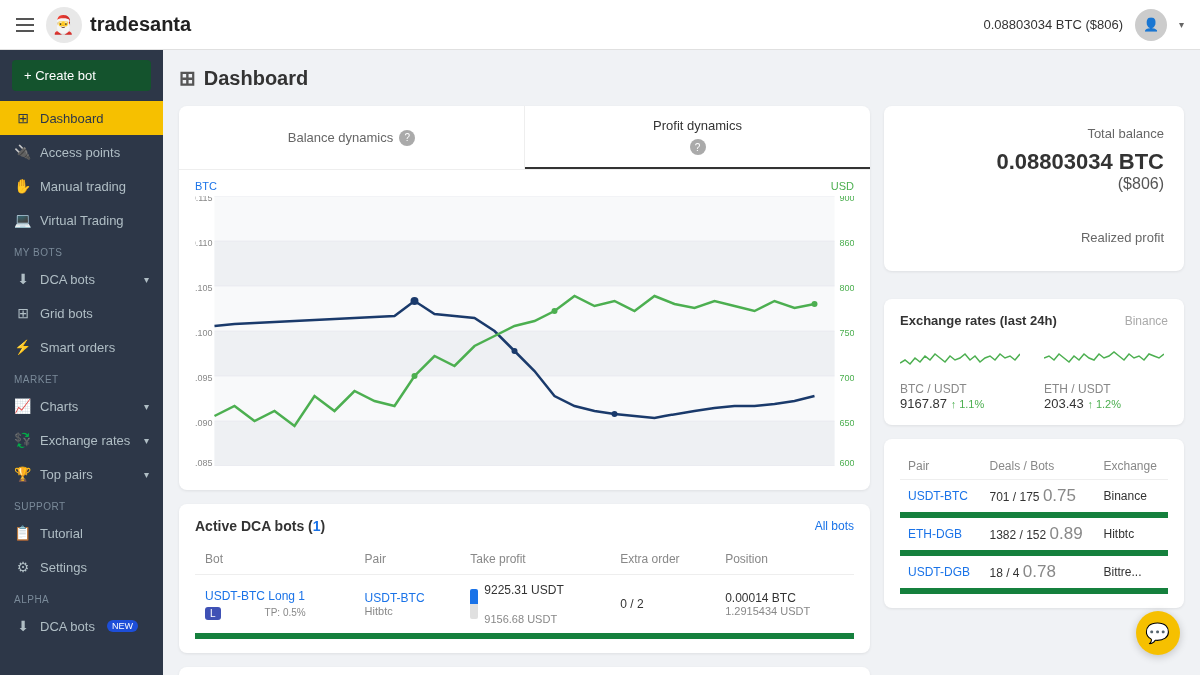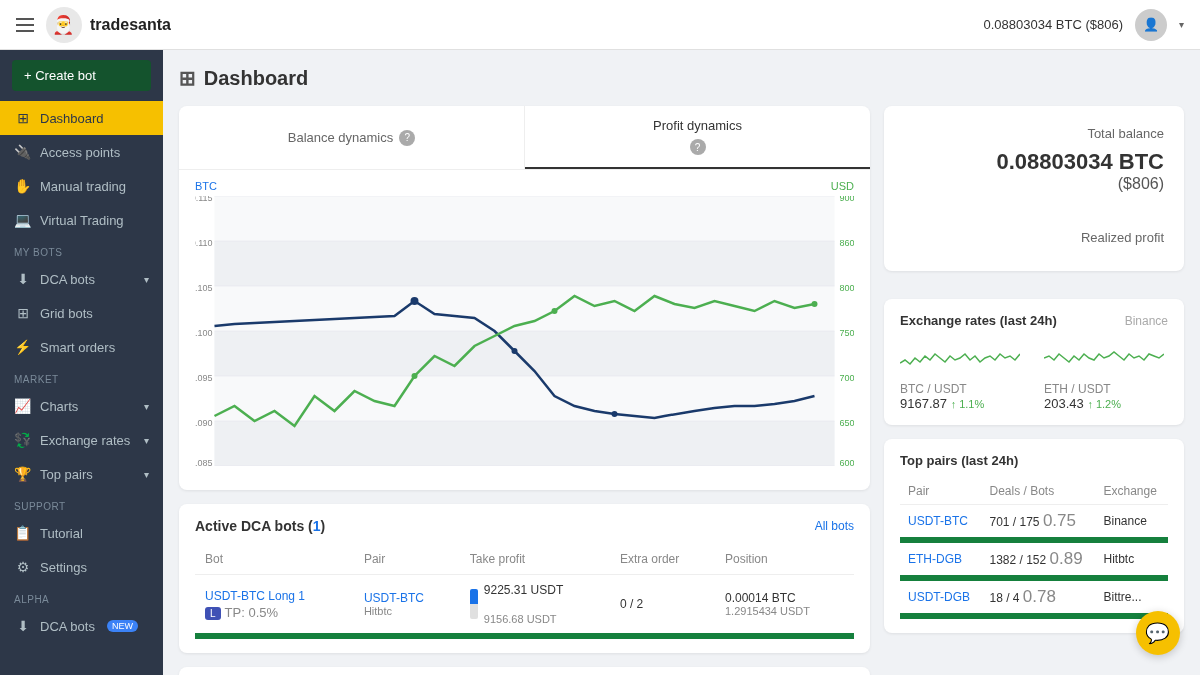--- a/index.html
+++ b/index.html
@@ -14,21 +14,21 @@
       align-items: center;
       padding: 0 16px;
       justify-content: space-between;
       flex-shrink: 0;
     }
     .top-header-left { display: flex; align-items: center; gap: 12px; }
     .hamburger { display: flex; flex-direction: column; gap: 4px; cursor: pointer; }
     .hamburger span { width: 18px; height: 2px; background: #555; display: block; }
     .logo { display: flex; align-items: center; gap: 8px; }
     .logo-icon { width: 36px; height: 36px; border-radius: 50%; background: #e8e8e8; display: flex; align-items: center; justify-content: center; font-size: 18px; }
-    .logo-text { font-size: 16px; font-weight: 600; color: #222; }
+    .logo-text { font-size: 20px; font-weight: 600; color: #222; }
     .top-header-right { display: flex; align-items: center; gap: 12px; }
     .user-avatar { width: 32px; height: 32px; border-radius: 50%; background: #ccc; display: flex; align-items: center; justify-content: center; }
 
     
     .body-layout { display: flex; flex: 1; overflow: hidden; }
 
     
     .sidebar {
       width: 163px;
       background: #2d3748;
@@ -59,21 +59,21 @@
       padding: 9px 14px;
       cursor: pointer;
       color: #b0bec5;
       font-size: 13px;
     }
     .sidebar-item.active { background: #f6c000; color: #2d3748; border-radius: 0; }
     .sidebar-item.active .sidebar-icon { color: #2d3748; }
     .sidebar-icon { font-size: 14px; width: 18px; text-align: center; }
     .sidebar-section { font-size: 10px; color: #7a8a99; padding: 10px 14px 4px; text-transform: uppercase; letter-spacing: 0.5px; }
     .sidebar-item-arrow { margin-left: auto; font-size: 10px; }
-    .new-badge { background: #3b82f6; color: #fff; font-size: 9px; padding: 1px 5px; border-radius: 10px; margin-left: 4px; }
+    .new-badge { background: #1d4ed8; color: #fff; font-size: 9px; padding: 1px 5px; border-radius: 10px; margin-left: 4px; }
 
     
     .main-content { flex: 1; overflow-y: auto; padding: 16px; display: flex; flex-direction: column; gap: 14px; }
 
     .page-title { display: flex; align-items: center; gap: 8px; font-size: 20px; font-weight: 600; color: #333; margin-bottom: 2px; }
     .page-title-icon { color: #555; }
 
     
     .chart-card {
       flex: 1;
@@ -393,21 +393,21 @@
                 <th>Extra order</th>
                 <th>Position</th>
               </tr>
             </thead>
             <tbody>
               <tr>
                 <td>
                   <div class="bot-name">USDT-BTC Long 1</div>
                   <div style="display:flex;align-items:center;gap:4px;margin-top:2px;">
                     <span class="bot-tag">L</span>
-                    <span style="font-size:13px;color:#888;">TP: 0.5%</span>
+                    <span style="font-size:10px;color:#888;margin-left:40px;">TP: 0.5%</span>
                   </div>
                 </td>
                 <td>
                   <div class="pair-link">USDT-BTC</div>
                   <div class="pair-exchange">Hitbtc</div>
                 </td>
                 <td>
                   <div style="display:flex;align-items:center;gap:6px;">
                     <div style="width:8px;height:30px;background:linear-gradient(to bottom,#1a73e8,#1a73e8 50%,#e0e0e0 50%);border-radius:2px;"></div>
                     <div class="take-profit-bar">
@@ -479,23 +479,20 @@
               <div class="rate-name">ETH / USDT</div>
               <div>
                 <span class="rate-value">203.43</span>
                 <span class="rate-change">↑ 1.2%</span>
               </div>
             </div>
           </div>
         </div>
 
         <div class="top-pairs-card">
-          <div class="card-header">
-            <span class="card-title">Top pairs (last 24h)</span>
-          </div>
           <table class="top-pairs-table">
             <thead>
               <tr>
                 <th>Pair</th>
                 <th>Deals / Bots</th>
                 <th>Exchange</th>
               </tr>
             </thead>
             <tbody>
               <tr>

